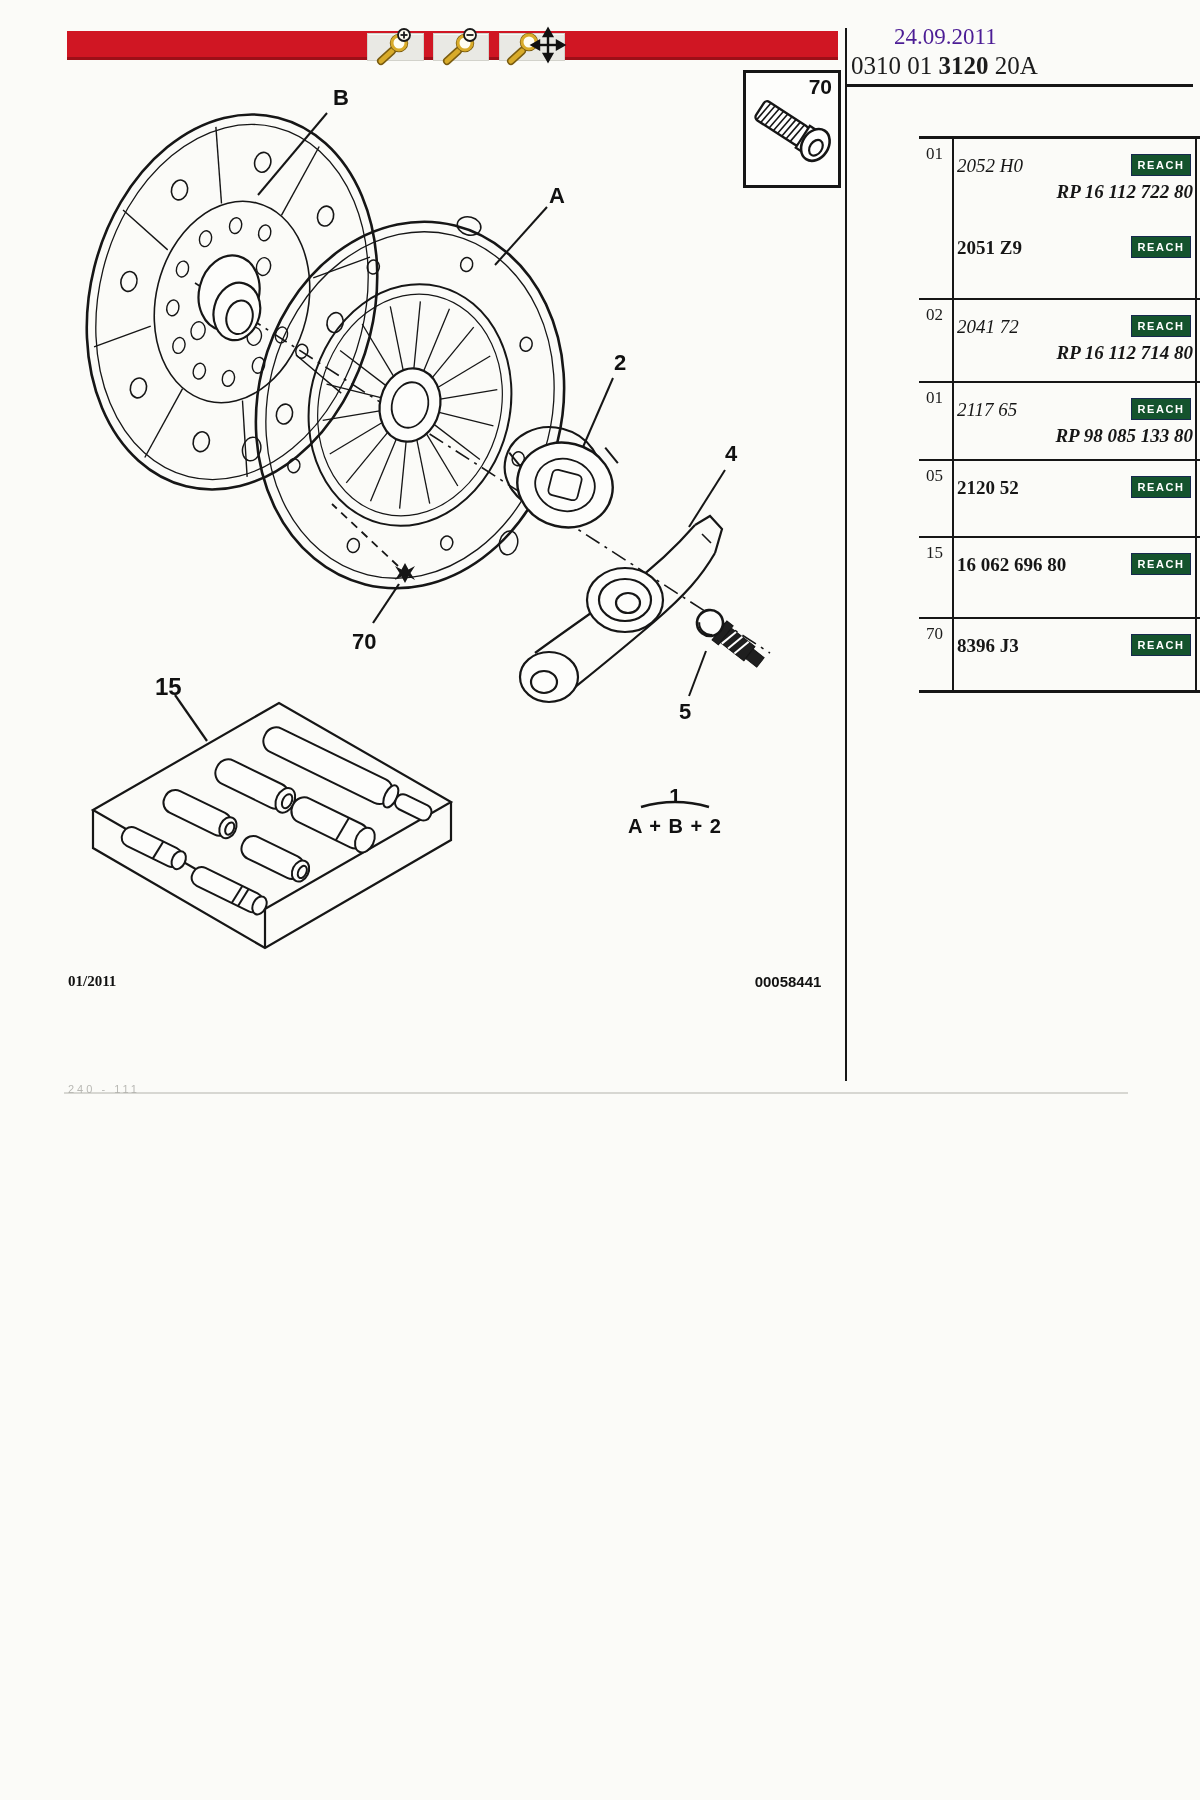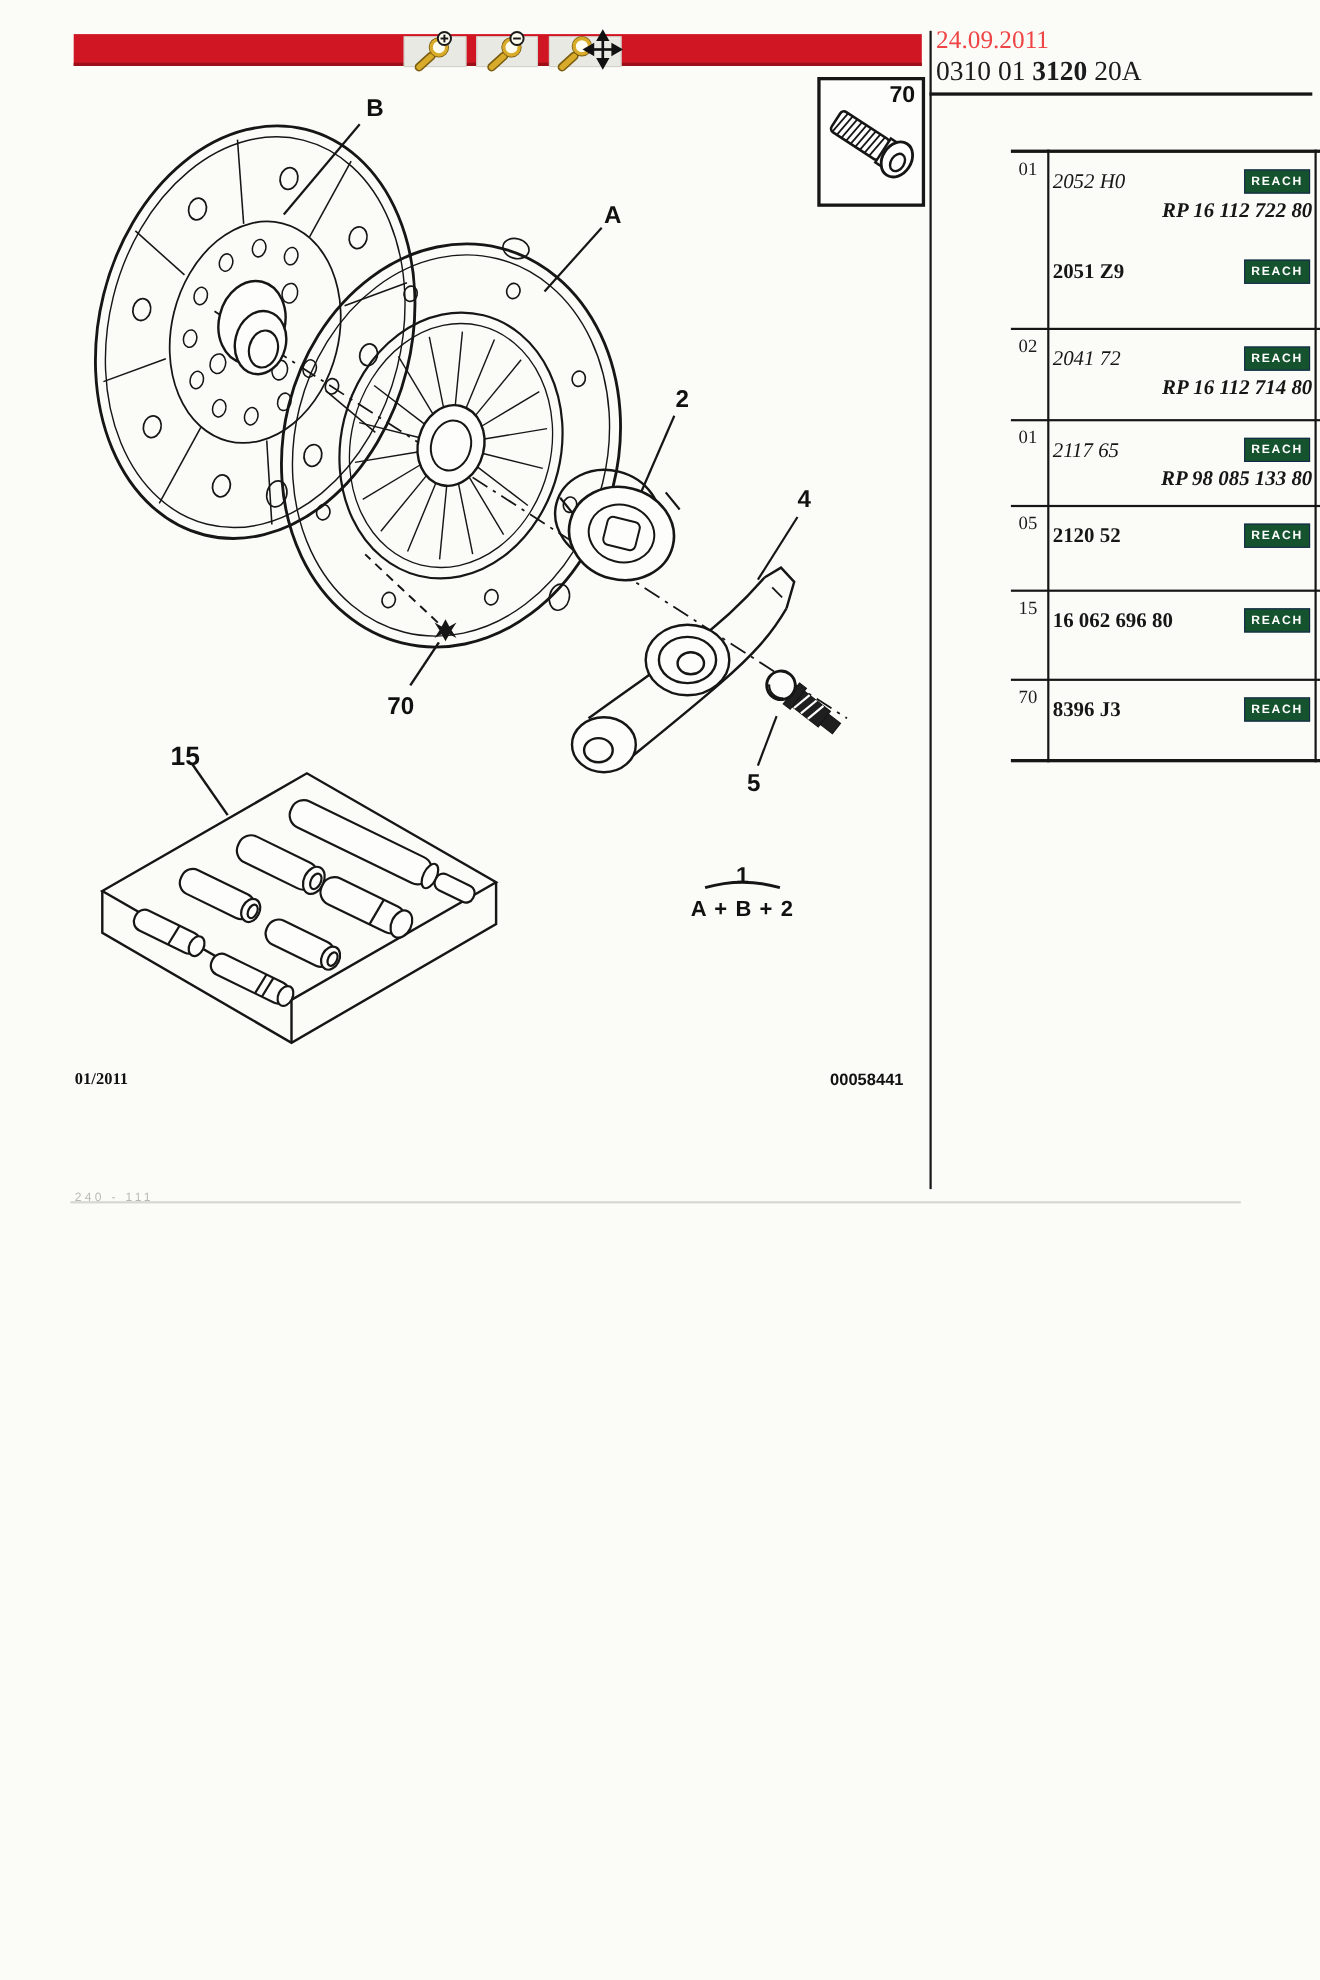--- a/index.html
+++ b/index.html
@@ -6,21 +6,21 @@
   body{width:1200px;height:1800px;background:#fbfbf8;font-family:"Liberation Sans",sans-serif;position:relative;overflow:hidden;}
   .page{position:absolute;left:0;top:0;width:1200px;height:1800px;}
 
   
   .redbar{position:absolute;left:67px;top:31px;width:771px;height:26px;background:#d01623;border-bottom:3px solid #9d0f18;}
   .tool-btn{position:absolute;top:33px;height:26px;background:#e9e9e4;border:1px solid #d2d2cb;box-shadow:inset 0 1px 0 #f8f8f4;cursor:pointer;}
   .tool-btn svg{position:absolute;left:0;top:-9px;overflow:visible;}
 
   
   .vdivider{position:absolute;left:845px;top:28px;width:2px;height:1053px;background:#161616;}
-  .doc-date{position:absolute;left:851px;top:24px;font-family:"Liberation Serif",serif;font-size:23px;color:#ef4444;text-align:center;}
+  .doc-date{position:absolute;left:894px;top:24px;font-family:"Liberation Serif",serif;font-size:23px;color:#4c1d95;text-align:center;}
   .doc-ref{position:absolute;left:851px;top:52px;font-family:Liberation Serif, serif;font-size:25px;color:#1c1c1c;}
   .doc-ref b{font-weight:bold;}
   .header-rule{position:absolute;left:845px;top:84px;width:348px;height:3px;background:#161616;}
 
   
   .inset-box{position:absolute;left:743px;top:70px;width:92px;height:112px;background:#fdfdfb;border:3px solid #161616;}
   .inset-num{position:absolute;right:6px;top:2px;font-weight:bold;font-size:21px;color:#111;}
 
   
   .diagram{position:absolute;left:65px;top:55px;width:780px;height:1030px;}

